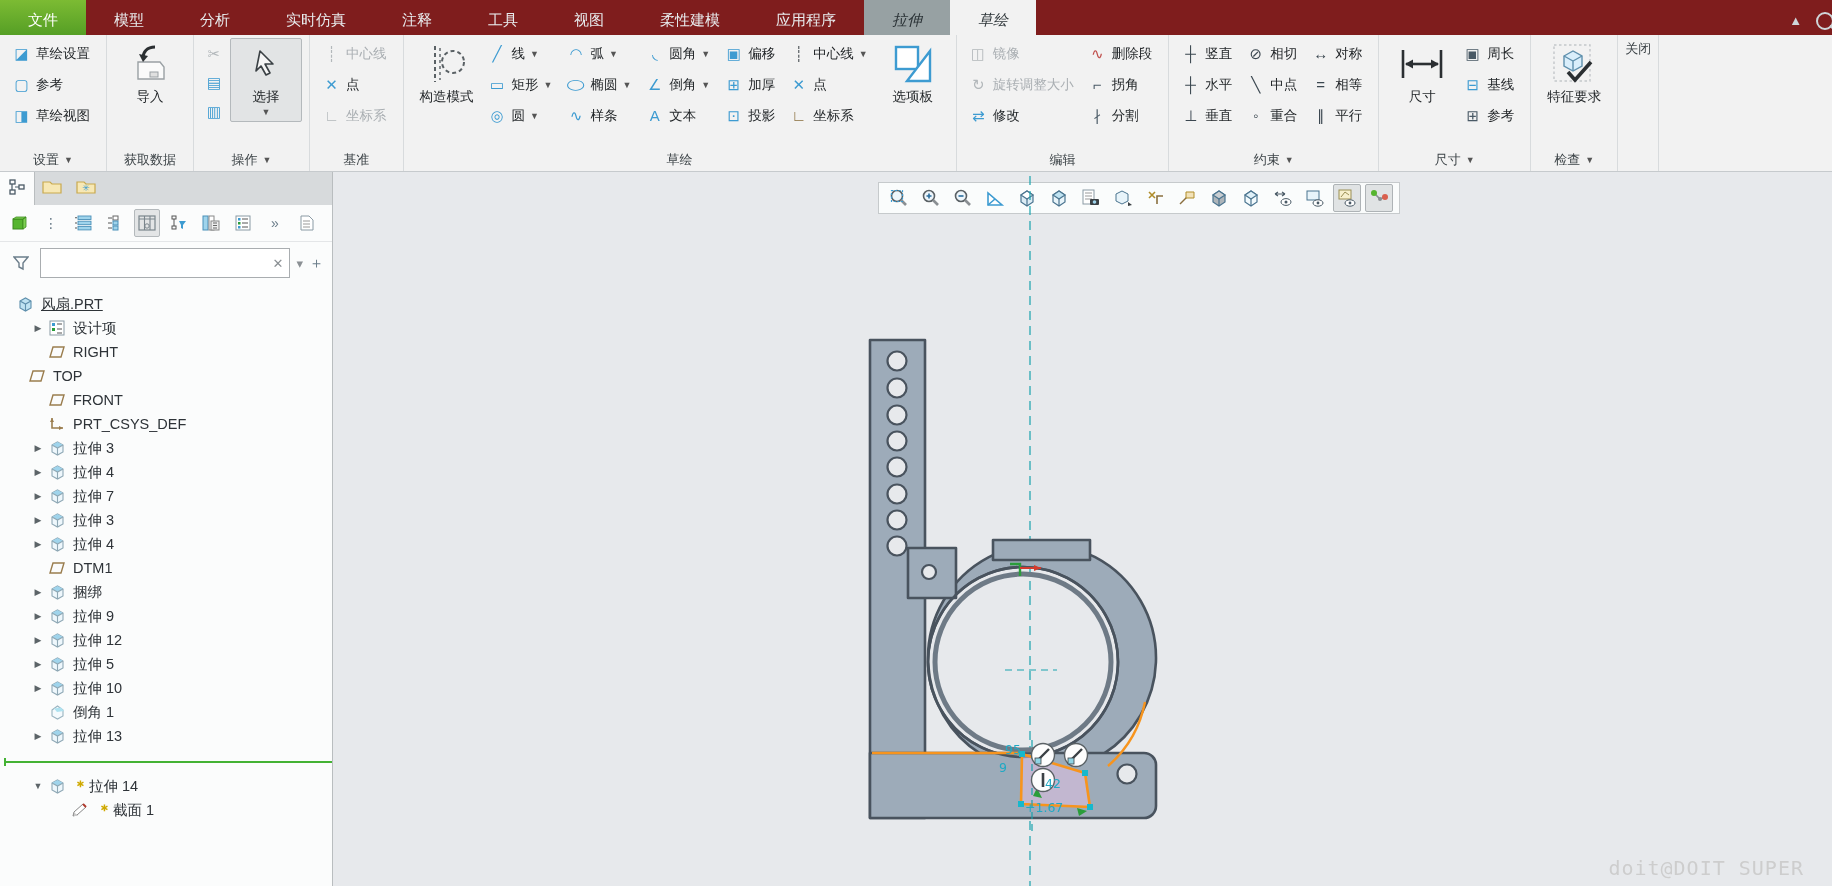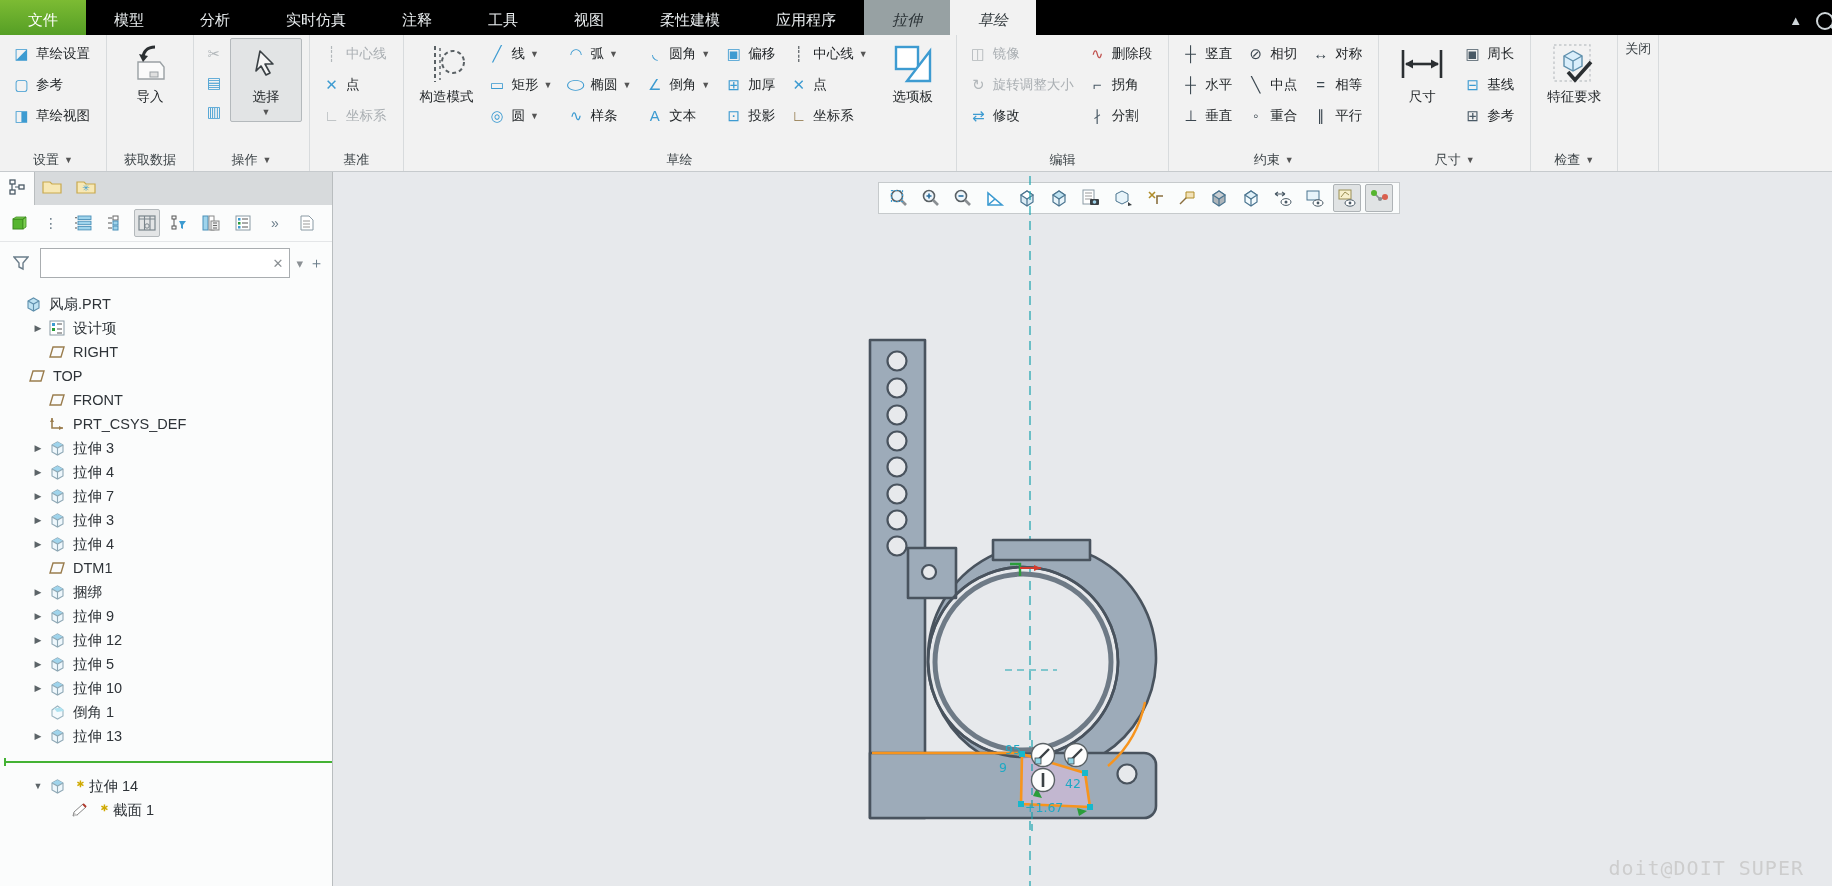--- a/index.html
+++ b/index.html
@@ -1,20 +1,20 @@
 <!DOCTYPE html>
 <html><head>
 <meta charset="utf-8">
 <style>
   html,body{margin:0;padding:0;}
   body{width:1832px;height:886px;overflow:hidden;position:relative;
        font-family:"Liberation Sans","DejaVu Sans",sans-serif;background:#f2f2f2;
        -webkit-font-smoothing:antialiased;}
   
-  #tabbar{position:absolute;top:0;left:0;width:1832px;height:41px;background:#000000;display:flex;align-items:stretch;}
+  #tabbar{position:absolute;top:0;left:0;width:1832px;height:41px;background:#7f1d1d;display:flex;align-items:stretch;}
   .tab{display:flex;align-items:center;padding:0 28px;font-size:15px;color:#e8ecee;cursor:default;white-space:nowrap;}
   .tab.file{background:linear-gradient(#7cbb33,#4f9a23);color:#fff;}
   .tab.context{background:#97a1a3;color:#2c3438;font-style:italic;}
   .tab.active{background:#f2f2f2;color:#2c3438;font-style:italic;}
   #tabbar-right{margin-left:auto;display:flex;align-items:center;gap:14px;padding-right:6px;color:#cfd6d9;}
   #collapse-ribbon{font-size:13px;cursor:pointer;}
   #ribbon-search{width:14px;height:14px;border:2px solid #cfd6d9;border-radius:50%;position:relative;margin-right:-8px;}
   #ribbon-search:after{content:"";position:absolute;width:7px;height:2px;background:#cfd6d9;transform:rotate(45deg);left:11px;top:13px;}
   
   #ribbon{position:absolute;top:35px;left:0;width:1832px;height:136px;background:#f2f2f2;border-bottom:1px solid #c6cacd;display:flex;}
@@ -521,21 +521,21 @@
         </svg>
     </span>
     <div id="search-box">
       <input id="search-input" placeholder="" style="">
       <span class="sbtn">✕</span>
     </div>
     <span class="sbtn">▾</span>
     <span class="sbtn" style="font-size:15px;color:#6b7d8a;">＋</span>
   </div>
   <div id="tree">
-      <div class="trow" style="padding-left: 8px;">
+      <div class="trow" style="padding-left: 0; text-decoration: underline;">
         <span class="tarrow"></span>
         <span class="ticon">
           <svg width="17" height="17" viewBox="0 0 17 17">
             <path d="M3 5l5.5-3 5.5 3v7l-5.5 3L3 12z" fill="#bfe3f2" stroke="#5f90ad" stroke-width="1.1"></path>
             <path d="M3 5l5.5 3 5.5-3M8.5 8v7" fill="none" stroke="#5f90ad" stroke-width="1.1"></path>
           </svg>
         </span>
         <span>风扇.PRT</span>
       </div>
       <div class="trow" style="padding-left: 32px;">
@@ -937,16 +937,16 @@
       </g>
       <g>
         <circle cx="710" cy="608" r="11.5" fill="#fdfdfd" stroke="#5a6165" stroke-width="1.4"></circle>
         <line x1="710" y1="601" x2="710" y2="615" stroke="#3a4044" stroke-width="2.6"></line>
       </g>
     </g>
   </svg>
 
   <span class="dim-text" style="left:666px;top:588px;">9</span>
   <span class="dim-text" style="left:672px;top:570px;">95</span>
-  <span class="dim-text" style="left:732px;top:604px;">42</span>
+  <span class="dim-text" style="left:712px;top:604px;">42</span>
   <span class="dim-text" style="left:692px;top:628px;">+1.67</span>
   <div id="watermark">doit@DOIT SUPER</div>
 </div>
 
 </body></html>

